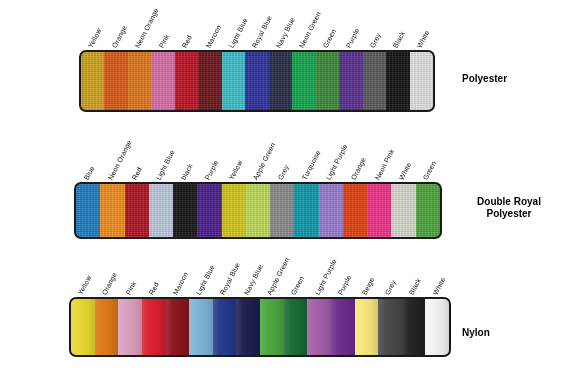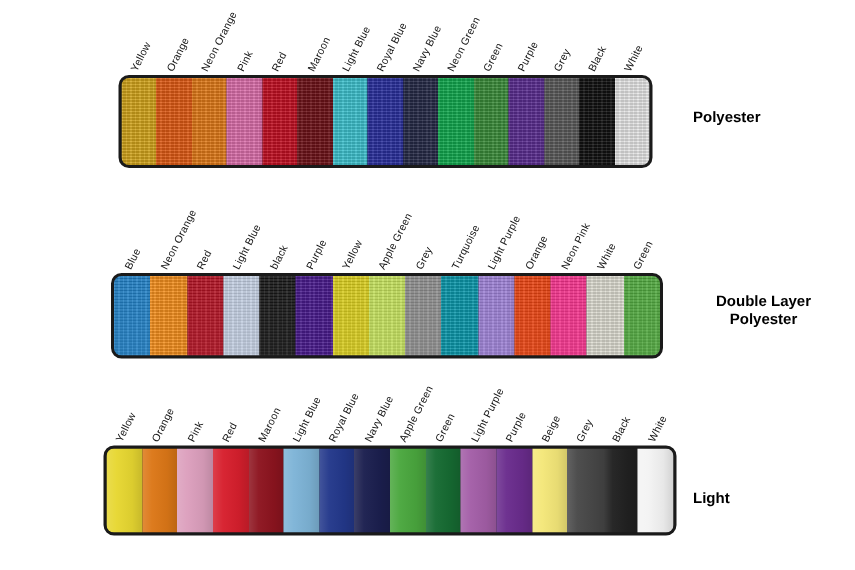--- a/index.html
+++ b/index.html
@@ -189,21 +189,21 @@
           <div class="swatch weave" title="Grey" style="background: rgb(140, 140, 140);"></div>
           <div class="swatch weave" title="Turquoise" style="background: rgb(12, 153, 172);"></div>
           <div class="swatch weave" title="Light Purple" style="background: rgb(154, 126, 211);"></div>
           <div class="swatch weave" title="Orange" style="background: rgb(231, 64, 13);"></div>
           <div class="swatch weave" title="Neon Pink" style="background: rgb(244, 48, 139);"></div>
           <div class="swatch weave" title="White" style="background: rgb(223, 222, 211);"></div>
           <div class="swatch weave" title="Green" style="background: rgb(78, 167, 60);"></div>
         </div>
     </div>
   </div>
-  <div class="caption centered" style="left:455px; top:196px; width:108px;">Double Layer
+  <div class="caption centered" style="left:455px; top:196px; width:108px;">Double Royal
 Polyester</div>
 
   <div class="swatch-group" style="left:69px; top:256px;">
     <div class="group-body">
       <div class="label-strip" style="width:382px; height:41px;">
           <div class="label-cell" style="left: 14.285px; bottom: 1px;">Yellow</div>
           <div class="label-cell" style="left: 37.91px; bottom: 1px;">Orange</div>
           <div class="label-cell" style="left: 61.535px; bottom: 1px;">Pink</div>
           <div class="label-cell" style="left: 85.16px; bottom: 1px;">Red</div>
           <div class="label-cell" style="left: 108.785px; bottom: 1px;">Maroon</div>
@@ -232,15 +232,15 @@
           <div class="swatch smooth" title="Green" style="background: rgb(22, 107, 50);"></div>
           <div class="swatch smooth" title="Light Purple" style="background: rgb(163, 94, 167);"></div>
           <div class="swatch smooth" title="Purple" style="background: rgb(106, 44, 141);"></div>
           <div class="swatch smooth" title="Beige" style="background: rgb(244, 231, 121);"></div>
           <div class="swatch smooth" title="Grey" style="background: rgb(73, 73, 73);"></div>
           <div class="swatch smooth" title="Black" style="background: rgb(33, 33, 33);"></div>
           <div class="swatch smooth" title="White" style="background: rgb(244, 244, 244);"></div>
         </div>
     </div>
   </div>
-  <div class="caption" style="left:462px; top:327px;">Light</div>
+  <div class="caption" style="left:462px; top:327px;">Nylon</div>
 
 </div>
 
 </body></html>

